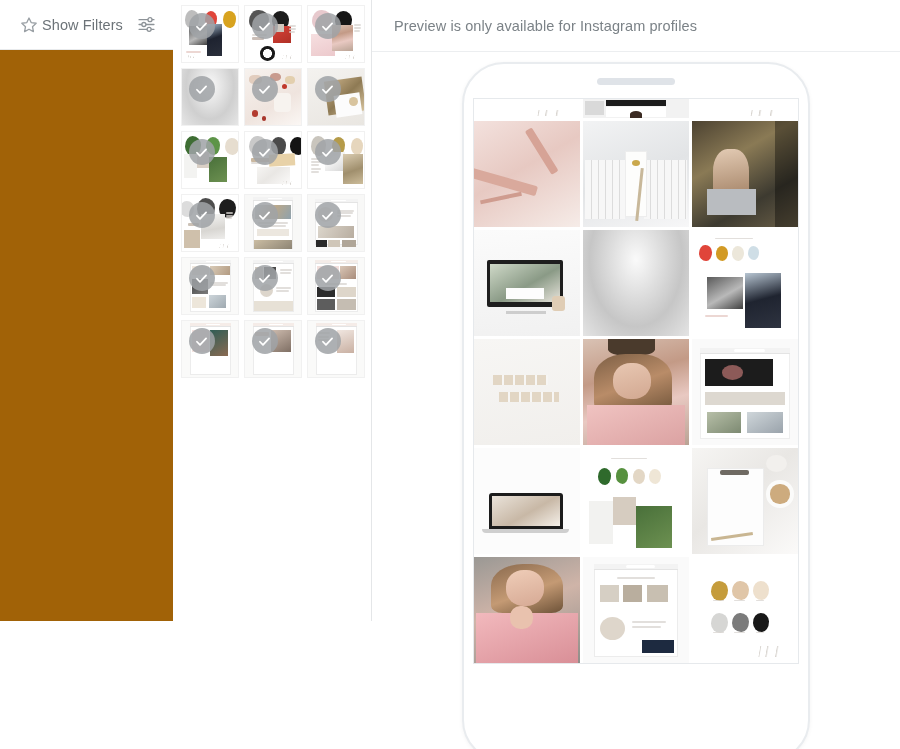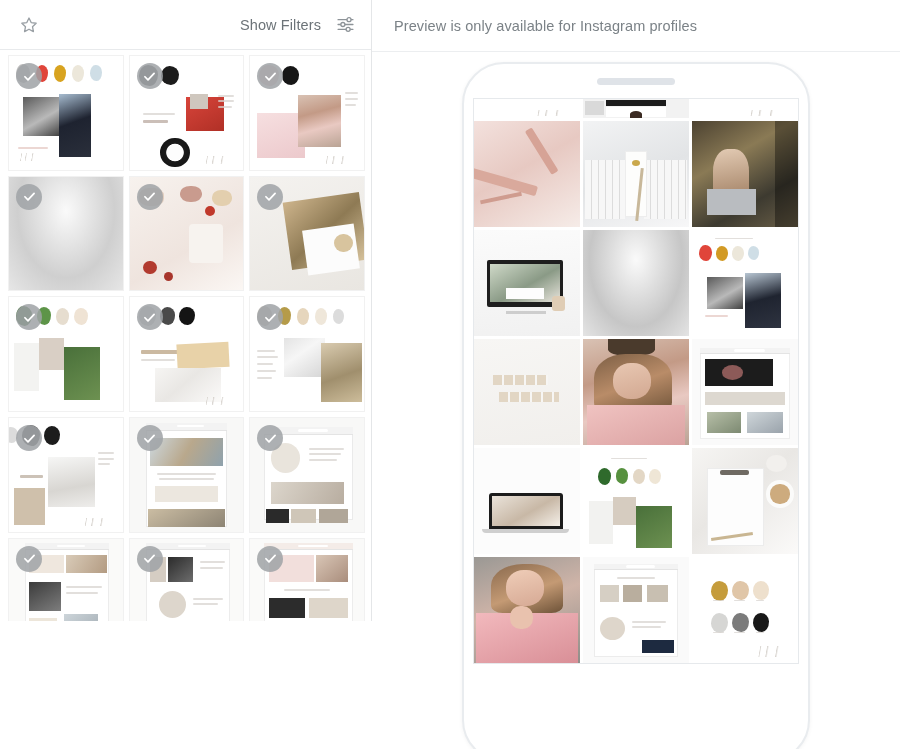--- a/index.html
+++ b/index.html
@@ -8,22 +8,22 @@
     background: #ffffff;
     font-family: "Liberation Sans", sans-serif;
     overflow: hidden;
   }
   .app { display: flex; width: 900px; height: 749px; background:#fff; }
 
   
   .left-panel {
     width: 372px; height: 621px;
     border-right: 1px solid #e4e6e8;
-    display: flex; flex-direction: column;
-    background:#84cc16; position: relative;
+    display: flex; flex-direction: row;
+    background:#a16207; position: relative;
   }
   .left-toolbar {
     height: 50px; flex: 0 0 50px;
     display: flex; align-items: center;
     padding: 0 14px 0 16px;
     border-bottom: 1px solid #e8eaec;
     background:#fff;
   }
   .star-btn { width: 26px; height: 26px; display:flex; align-items:center; justify-content:center; cursor:pointer; }
   .toolbar-spacer { flex: 1 1 auto; }

